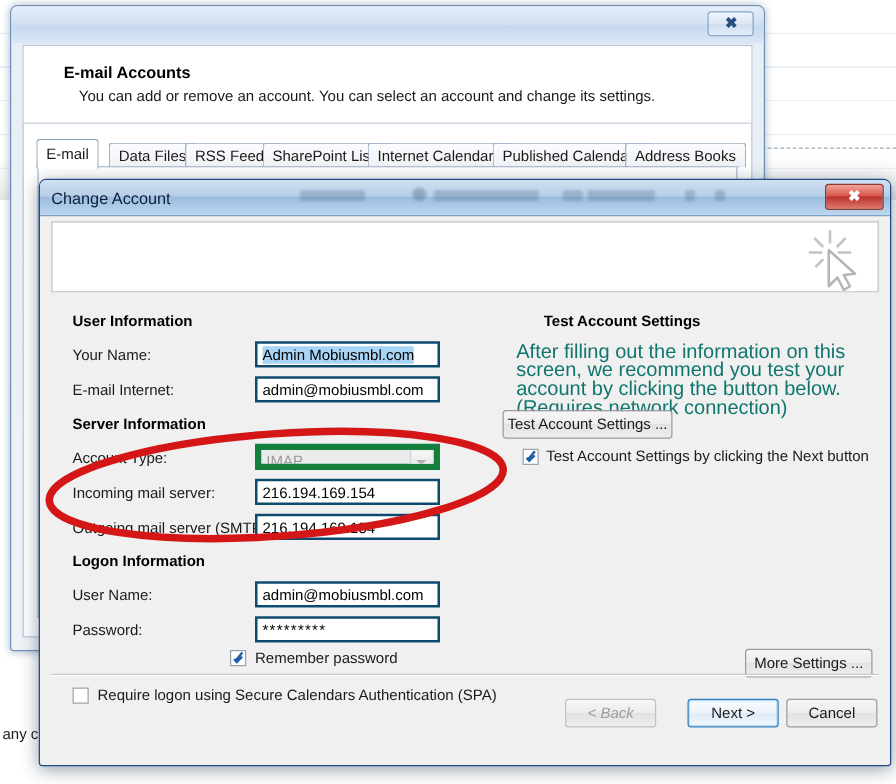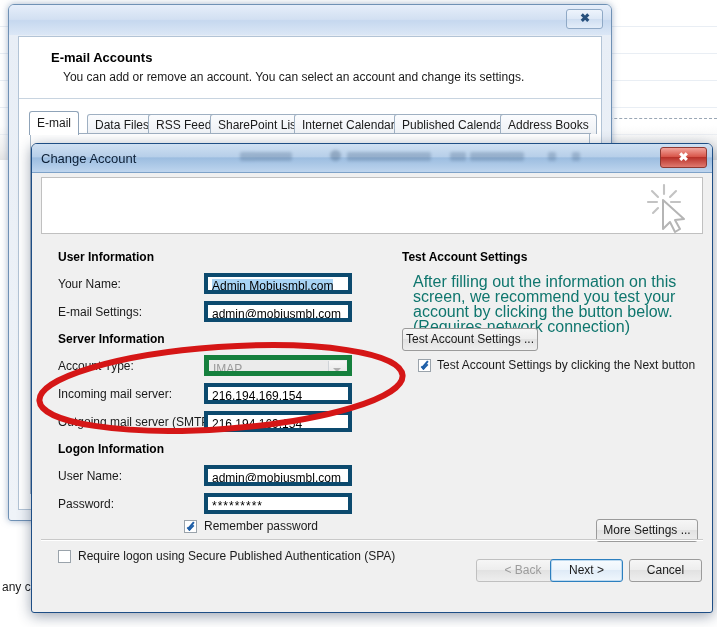--- a/index.html
+++ b/index.html
@@ -327,21 +327,21 @@
   .fld-label {
     position: absolute;
     font-size: 12px;
     color: #1a1a1a;
     white-space: nowrap;
   }
   .txt {
     position: absolute;
     height: 21px;
     background: #ffffff;
-    border: 4px solid #0c4a6e;
+    border: 2px solid #0c4a6e;
     box-sizing: border-box;
     font-family: "Liberation Sans", sans-serif;
     font-size: 12px;
     color: #000;
     padding: 0 4px;
     line-height: 19px;
     white-space: nowrap;
     overflow: hidden;
   }
   .txt .sel {
@@ -519,21 +519,21 @@
       </svg>
     </div>
 
     <div class="change-body">
 
       <div class="sect-title" style="left:26px; top:16px;">User Information</div>
 
       <div class="fld-label" style="left:26px; top:43px;">Your Name:</div>
       <div class="txt" style="left:172px; top:39px; width:148px;"><span class="sel">Admin Mobiusmbl.com</span></div>
 
-      <div class="fld-label" style="left:26px; top:71px;">E-mail Settings:</div>
+      <div class="fld-label" style="left:26px; top:71px;">E-mail Internet:</div>
       <div class="txt" style="left:172px; top:67px; width:148px;">admin@mobiusmbl.com</div>
 
       <div class="sect-title" style="left:26px; top:98px;">Server Information</div>
 
       <div class="fld-label" style="left:26px; top:125px;">Account Type:</div>
       <div class="combo" style="left:172px; top:121px; width:148px;">
         <span>IMAP</span>
         <span class="combo-arrow">
             <i></i>
           </span>
@@ -550,37 +550,37 @@
       <div class="fld-label" style="left:26px; top:235px;">User Name:</div>
       <div class="txt" style="left:172px; top:231px; width:148px;">admin@mobiusmbl.com</div>
 
       <div class="fld-label" style="left:26px; top:263px;">Password:</div>
       <div class="txt" style="left:172px; top:259px; width:148px; letter-spacing:1px;">*********</div>
 
       <div class="chk on" style="left:152px; top:286px;"></div>
       <div class="chk-label" style="left:172px; top:285px;">Remember password</div>
 
       <div class="chk" style="left:26px; top:316px;"></div>
-      <div class="chk-label" style="left:46px; top:315px;">Require logon using Secure Published Authentication (SPA)</div>
-
-      <div class="sect-title" style="left:370px; top:16px;">Test Account Settings</div>
+      <div class="chk-label" style="left:46px; top:315px;">Require logon using Secure Calendars Authentication (SPA)</div>
+
+      <div class="sect-title" style="left:403px; top:16px;">Test Account Settings</div>
       <div class="para" style="left:381px; top:40px; width:268px;">After filling out the information on this screen, we recommend you test your account by clicking the button below. (Requires network connection)</div>
 
       <div class="btn" style="left:370px; top:94px; width:136px;">Test Account Settings ...</div>
 
       <div class="chk on" style="left:386px; top:125px;"></div>
       <div class="chk-label" style="left:405px; top:124px;">Test Account Settings by clicking the Next button</div>
 
       <div class="btn" style="left:564px; top:285px; width:102px;">More Settings ...</div>
     </div>
 
     <div class="sep-line"></div>
     <div class="sep-line-2"></div>
 
-    <div class="btn disabled" style="left:444px; top:415px; width:94px;">&lt; Back</div>
+    <div class="btn disabled" style="left:420px; top:415px; width:73px;font-style:italic;">&lt; Back</div>
     <div class="btn default" style="left:518px; top:415px; width:73px;">Next &gt;</div>
     <div class="btn" style="left:597px; top:415px; width:73px;">Cancel</div>
   </div>
 
   <svg class="annot" viewBox="0 0 717 627">
     <ellipse id="annot-ellipse" cx="221" cy="388" rx="182" ry="41" fill="none" stroke="#D51616" stroke-width="6" transform="rotate(-4 221 388)"></ellipse>
   </svg>
 
 </div>
 

